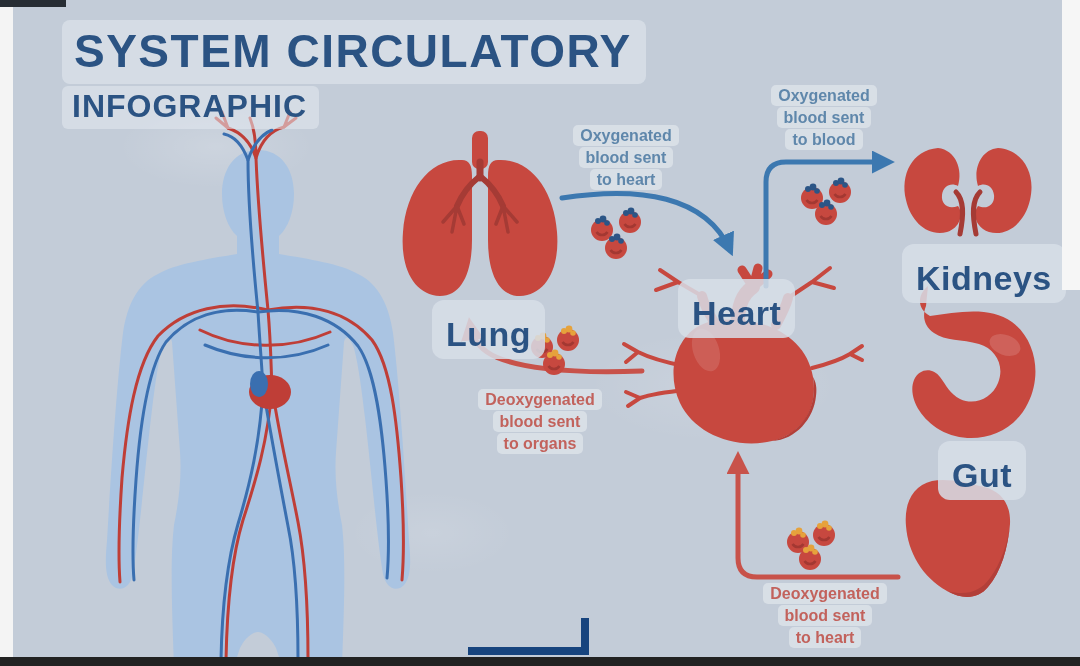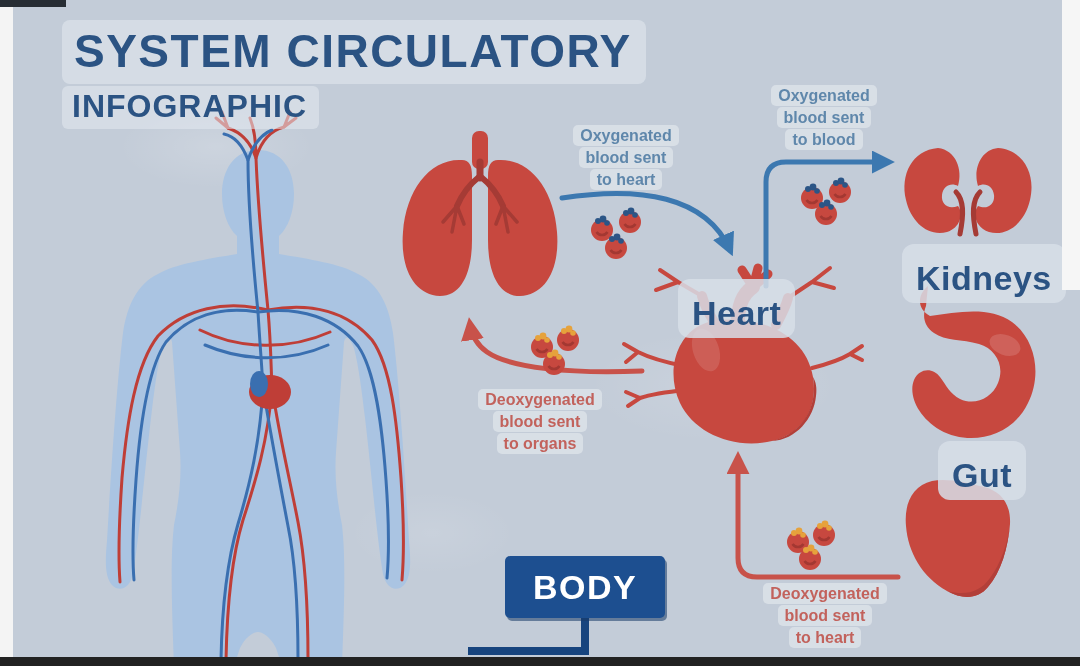--- a/index.html
+++ b/index.html
@@ -190,20 +190,21 @@
       </g>
 
       <path d="M 585 618 L 585 651 L 468 651" fill="none" stroke="#17447e" stroke-width="8"></path>
     </svg>
 
     <div class="title-wrap">
       <h1>SYSTEM CIRCULATORY</h1>
       <h2>INFOGRAPHIC</h2>
     </div>
 
+    <div class="organ-label" style="left:432px;top:300px;">Lung</div>
     <div class="organ-label" style="left:678px;top:279px;">Heart</div>
     <div class="organ-label" style="left:902px;top:244px;">Kidneys</div>
     <div class="organ-label" style="left:938px;top:441px;">Gut</div>
 
     <div class="annotation blue" style="left:556px;top:124px;width:140px;">
       <span>Oxygenated</span>
       <span>blood sent</span>
       <span>to heart</span>
     </div>
     <div class="annotation blue" style="left:752px;top:84px;width:144px;">
@@ -215,20 +216,19 @@
       <span>Deoxygenated</span>
       <span>blood sent</span>
       <span>to organs</span>
     </div>
     <div class="annotation red" style="left:752px;top:582px;width:146px;">
       <span>Deoxygenated</span>
       <span>blood sent</span>
       <span>to heart</span>
     </div>
 
-    <div class="body-box">BODY</div>
   </div>
 
   <div class="strip-left"></div>
   <div class="notch-top"></div>
   <div class="strip-right"></div>
   <div class="strip-bottom"></div>
 </div>
 
 </body></html>

